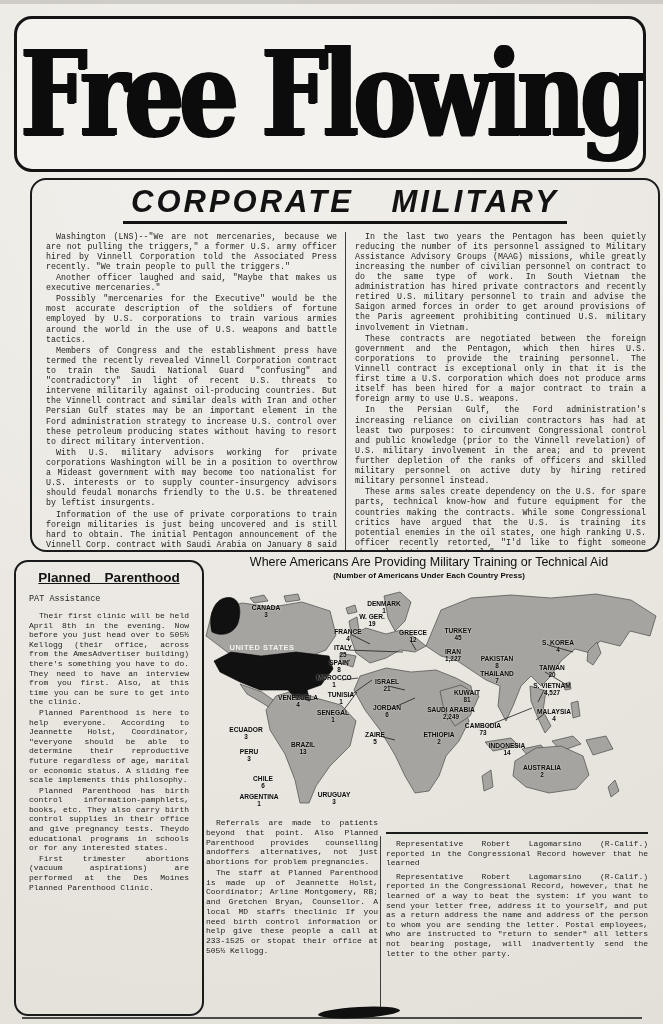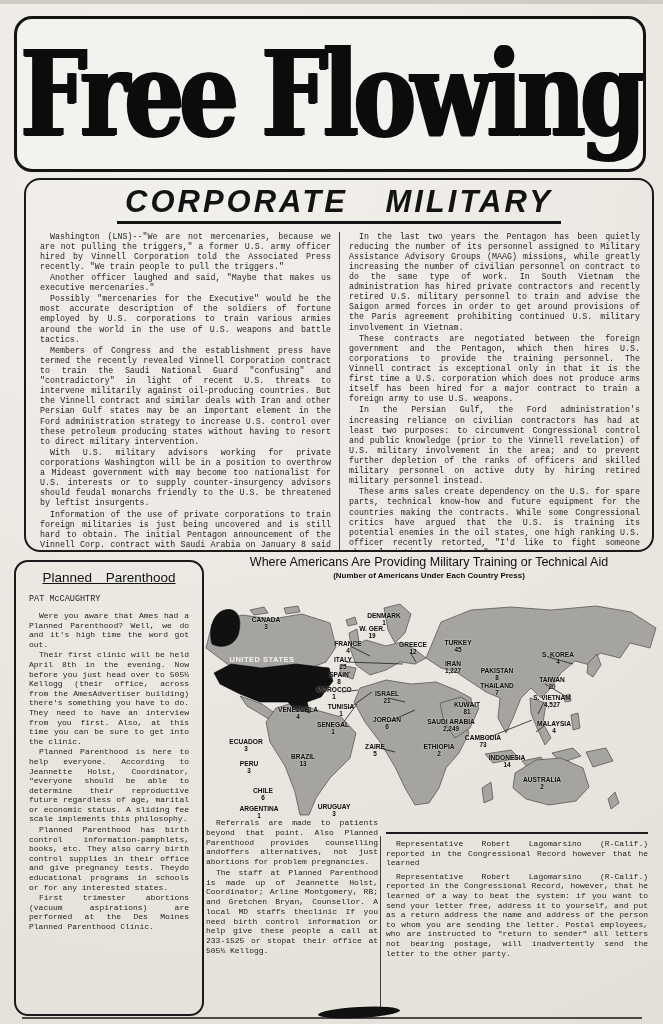--- a/index.html
+++ b/index.html
@@ -18,21 +18,21 @@
     display:flex;align-items:center;justify-content:center;overflow:hidden;
   }
   .logo{
     font-family:"DejaVu Serif","Liberation Serif",serif;
     font-weight:bold;font-size:92px;letter-spacing:-5px;color:#0c0c0c;
     transform:scaleY(1.28) scaleX(1.02);white-space:nowrap;
     text-shadow:2px 0 #0c0c0c,-1px 0 #0c0c0c,0 1px #0c0c0c;
   }
   
   .corp-box{
-    left:24px;top:174px;width:630px;height:374px;
+    left:30px;top:174px;width:630px;height:374px;
     border:2.5px solid #1a1a1a;border-radius:16px;background:transparent;
     box-sizing:border-box;padding:6px 10px 0 10px;overflow:hidden;
   }
   .corp-headline{
     font-family:"Liberation Sans","DejaVu Sans",sans-serif;
     font-style:italic;font-weight:bold;font-size:31px;letter-spacing:3px;word-spacing:26px;
     color:#131313;text-align:center;width:fit-content;margin:0 auto 8px auto;
     border-bottom:3.5px solid #131313;padding:0 8px 2px 8px;line-height:1.05;
   }
   .corp-cols{display:flex;}
@@ -40,37 +40,37 @@
   .corp-col.left{padding:0 8px 0 4px;}
   .corp-col.right{padding:0 2px 0 9px;border-left:1.2px solid #3a3a3a;}
   .para{margin:0 0 1px 0;text-indent:10px;text-align:justify;}
   
   .pp-box{
     left:14px;top:556px;width:190px;height:456px;
     border:2px solid #1a1a1a;border-radius:14px;box-sizing:border-box;
     padding:8px 13px 4px 13px;overflow:hidden;
   }
   .pp-heading{
-    font-family:"Liberation Sans","DejaVu Sans",sans-serif;font-weight:normal;
+    font-family:"Liberation Sans","DejaVu Sans",sans-serif;font-weight:bold;
     font-size:13.5px;word-spacing:10px;text-align:center;
     text-decoration:underline;margin:0 0 9px 0;color:#131313;
   }
   .pp-byline{font-size:8.5px;margin:0 0 7px 0;}
   .pp-body{font-size:8px;line-height:1.2;}
   
   .map-sec{left:200px;top:552px;width:458px;height:258px;}
   .map-title{
     font-family:"Liberation Sans","DejaVu Sans",sans-serif;font-weight:normal;
     font-size:12.5px;text-align:center;color:#0f0f0f;margin:0;line-height:1.1;
   }
   .map-subtitle{
     font-family:"Liberation Sans","DejaVu Sans",sans-serif;font-weight:bold;
     font-size:8px;text-align:center;color:#111;margin:1px 0 0 0;
   }
-  .map-canvas{position:absolute;left:0;top:46px;width:458px;height:222px;}
+  .map-canvas{position:absolute;left:0;top:34px;width:458px;height:222px;}
   .map-label{
     position:absolute;transform:translateX(-50%);text-align:center;
     font-family:"Liberation Sans","DejaVu Sans",sans-serif;font-weight:bold;
     font-size:6.6px;line-height:1.12;color:#0a0a0a;white-space:nowrap;
     text-shadow:0 0 2px rgba(240,238,233,.9);
   }
   .map-label .ccount{font-size:6.4px;}
   .map-label.us-label{color:#f4f2ee;font-size:7.5px;text-shadow:none;letter-spacing:.5px;}
   
   .mid-col{left:206px;top:814px;width:172px;font-size:8px;line-height:1.22;}
@@ -113,23 +113,22 @@
           <p class="para">In the last two years the Pentagon has been quietly reducing the number of its personnel assigned to Military Assistance Advisory Groups (MAAG) missions, while greatly increasing the number of civilian personnel on contract to do the same type of work. In South Vietnam the administration has hired private contractors and recently retired U.S. military personnel to train and advise the Saigon armed forces in order to get around provisions of the Paris agreement prohibiting continued U.S. military involvement in Vietnam.</p>
           <p class="para">These contracts are negotiated between the foreign government and the Pentagon, which then hires U.S. corporations to provide the training personnel.  The Vinnell contract is exceptional only in that it is the first time a U.S. corporation which does not produce arms itself has been hired for a major contract to train a foreign army to use U.S. weapons.</p>
           <p class="para">In the Persian Gulf, the Ford administration's increasing reliance on civilian contractors has had at least two purposes: to circumvent Congressional control and public knowledge (prior to the Vinnell revelation) of U.S. military involvement in the area; and to prevent further depletion of the ranks of officers and skilled military personnel on active duty by hiring retired military personnel instead.</p>
           <p class="para">These arms sales create dependency on the U.S. for spare parts, technical know-how and future equipment for the countries making the contracts. While some Congressional critics have argued that the U.S. is training its potential enemies in the oil states, one high ranking U.S. officer recently retorted, "I'd like to fight someone whose logistics we control."</p>
         </div>
     </div>
   </div>
 
   <div class="abs pp-box">
     <div class="pp-heading">Planned Parenthood</div>
-    <div class="pp-byline">PAT McCAUGHTRY</div>
+    <div class="pp-byline">PAT Assistance</div>
     <div class="pp-body">
-        <p class="para">Were you aware that Ames had a Planned Parenthood? Well, we do and it's high time the word got out.</p>
         <p class="para">Their first clinic will be held April 8th in the evening. Now before you just head over to 505½ Kellogg (their office, across from the AmesAdvertiser building) there's something you have to do.  They need to have an interview from you first. Also, at this time you can be sure to get into the clinic.</p>
         <p class="para">Planned Parenthood is here to help everyone. According to Jeannette Holst, Coordinator, "everyone should be able to determine their reproductive future regardless of age, marital or economic status. A sliding fee scale implements this philosophy.</p>
         <p class="para">Planned Parenthood has birth control information-pamphlets, books, etc. They also carry birth control supplies in their office and give pregnancy tests. Theydo educational programs in schools or for any interested states.</p>
         <p class="para">First trimester abortions (vacuum aspirations) are performed at the Des Moines Planned Parenthood Clinic.</p>
       </div>
   </div>
 
   <div class="abs map-sec">
     <p class="map-title">Where Americans Are Providing Military Training or Technical Aid</p>
     <p class="map-subtitle">(Number of Americans Under Each Country Press)</p>

